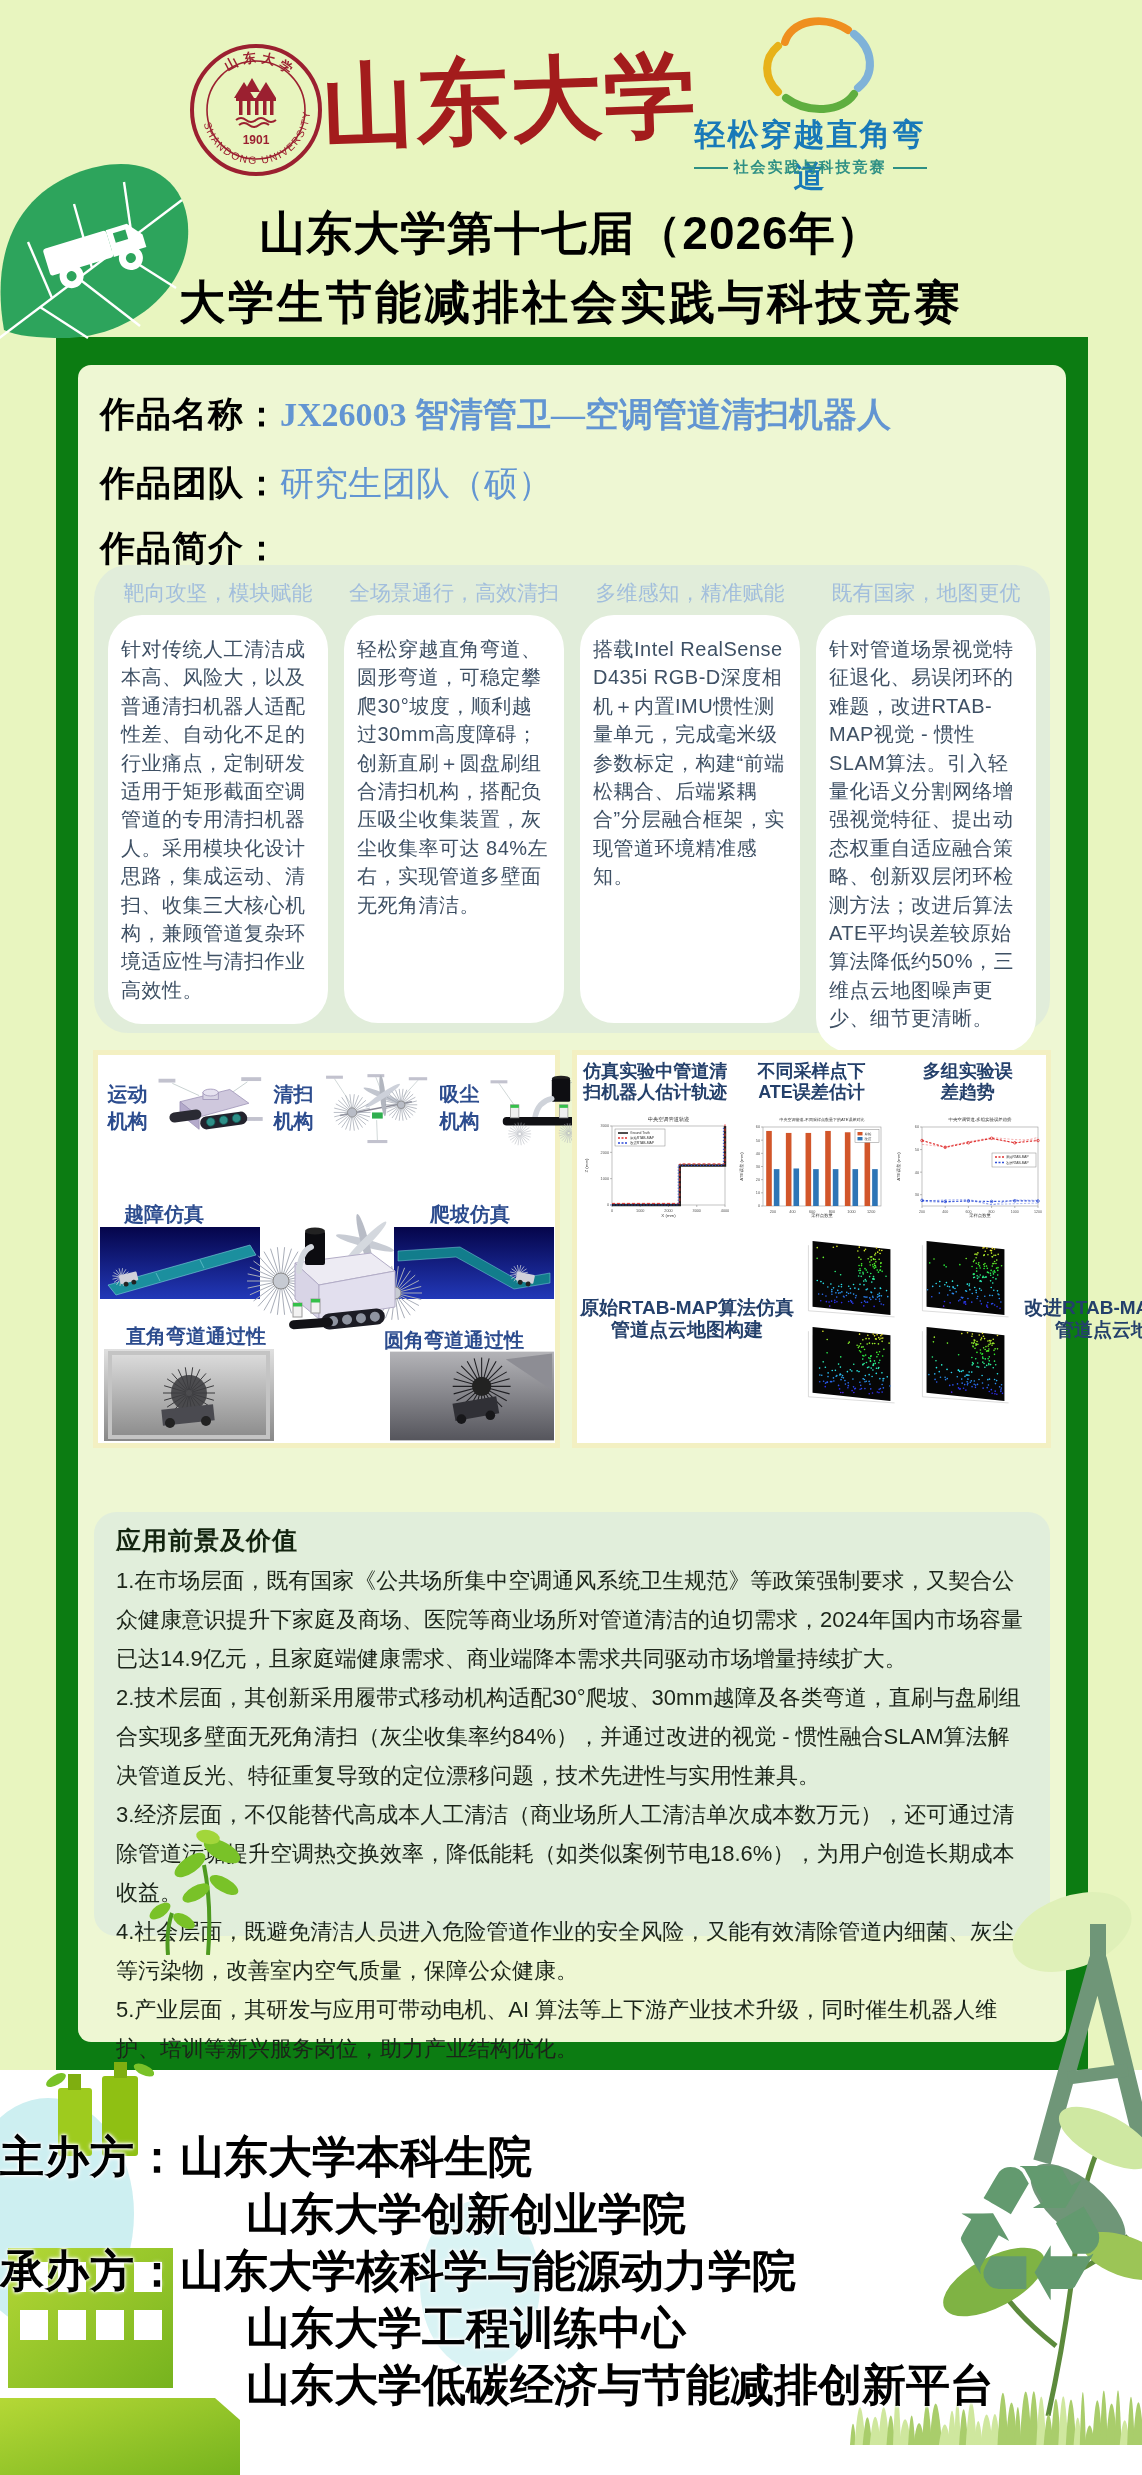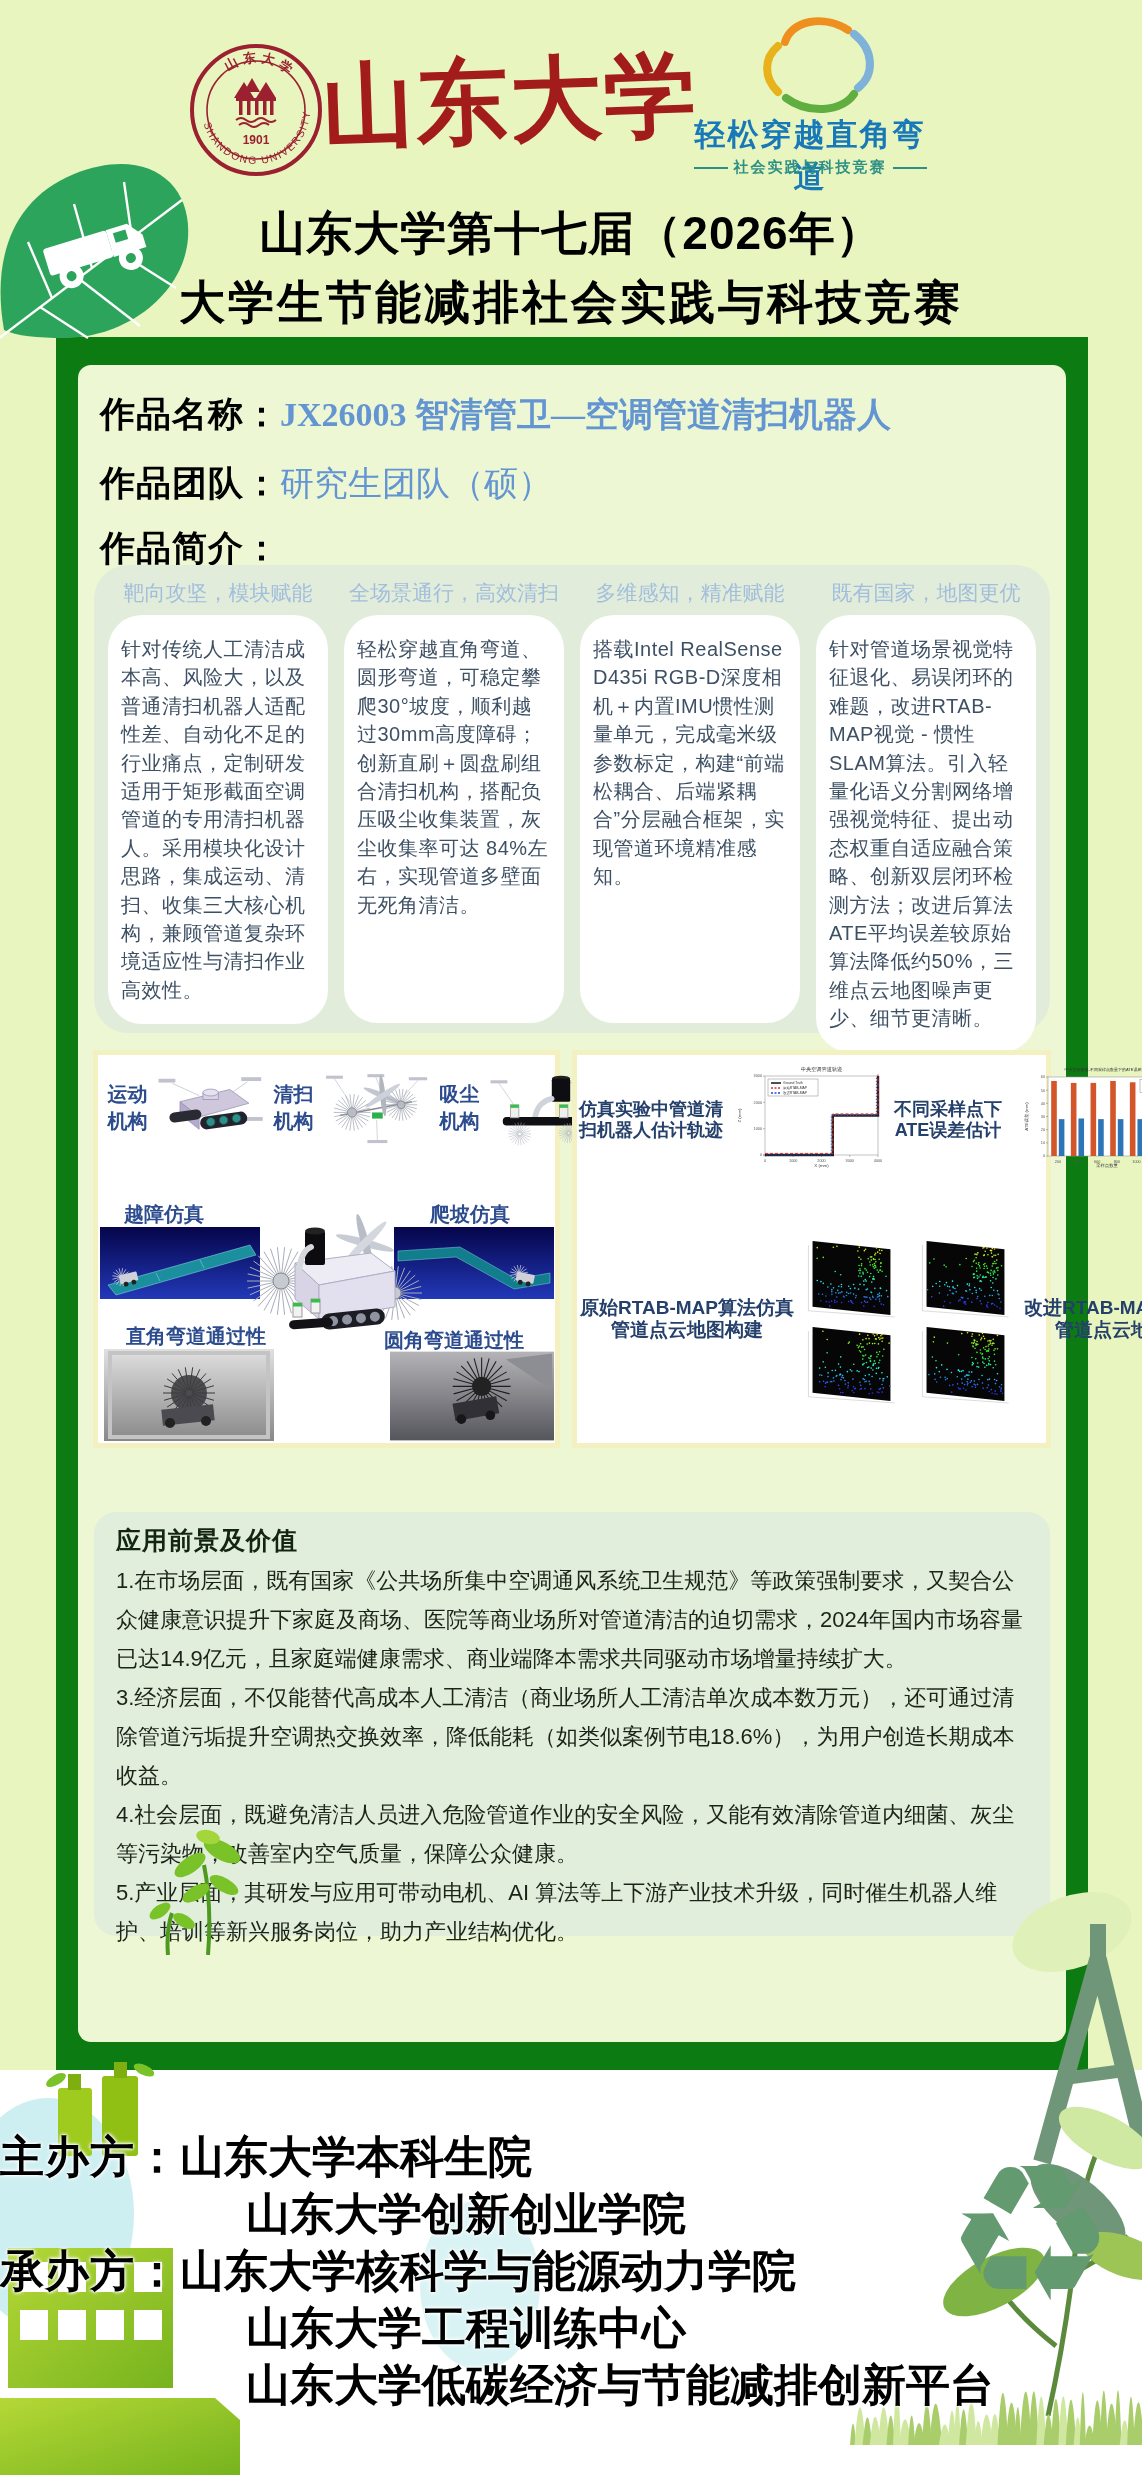--- a/index.html
+++ b/index.html
@@ -44,21 +44,21 @@
   .figbox{background:#ffffff;border:5px solid #f3f0c2;box-sizing:border-box;position:relative;}
   .figbox.left{width:467px;}
   .figbox.right{width:479px;}
   .cap{font-weight:700;color:#2c4c8e;font-size:20px;text-align:center;}
   .lrow1{position:absolute;left:0;top:4px;width:100%;display:flex;}
   .lrow1 .mcol{flex:1;display:flex;flex-direction:row;align-items:center;}
   .lrow1 svg{margin-top:2px;}
   .cap2{position:absolute;font-weight:700;color:#2c4c8e;font-size:20px;white-space:nowrap;}
 
   .rcol-row{position:absolute;left:0;width:100%;display:flex;}
-  .rchart-col{flex:1;display:flex;align-items:center;gap:8px;}
+  .rchart-col{flex:1;display:flex;flex-direction:column;align-items:center;gap:8px;}
   .rcap{font-weight:700;color:#24406b;font-size:18px;line-height:1.16;text-align:center;}
   .pc-group{display:flex;flex-direction:row;align-items:center;}
   .pc-grid{display:grid;grid-template-columns:110px 110px;gap:4px;margin-top:4px;}
   svg.pc{width:110px;height:82px;background:#ffffff;}
 
   
   .apps{position:absolute;left:16px;top:1147px;width:956px;height:424px;background:#e1eedb;
         border-radius:22px;padding:12px 22px;box-sizing:border-box;}
   .apps-hd{font-size:25px;font-weight:900;color:#13240f;margin-bottom:4px;letter-spacing:1px;}
   .apps p{margin:0;font-size:22px;line-height:39px;color:#1b2419;}
@@ -1626,20 +1626,21 @@
                   </svg>
               </div>
             </div>
           </div>
         </div>
       </div>
 
       <div class="apps">
         <div class="apps-hd">应用前景及价值</div>
         <p>1.在市场层面，既有国家《公共场所集中空调通风系统卫生规范》等政策强制要求，又契合公众健康意识提升下家庭及商场、医院等商业场所对管道清洁的迫切需求，2024年国内市场容量已达14.9亿元，且家庭端健康需求、商业端降本需求共同驱动市场增量持续扩大。</p>
+        <p>2.技术层面，其创新采用履带式移动机构适配30°爬坡、30mm越障及各类弯道，直刷与盘刷组合实现多壁面无死角清扫（灰尘收集率约84%），并通过改进的视觉 - 惯性融合SLAM算法解决管道反光、特征重复导致的定位漂移问题，技术先进性与实用性兼具。</p>
         <p>3.经济层面，不仅能替代高成本人工清洁（商业场所人工清洁单次成本数万元），还可通过清除管道污垢提升空调热交换效率，降低能耗（如类似案例节电18.6%），为用户创造长期成本收益。</p>
         <p>4.社会层面，既避免清洁人员进入危险管道作业的安全风险，又能有效清除管道内细菌、灰尘等污染物，改善室内空气质量，保障公众健康。</p>
         <p>5.产业层面，其研发与应用可带动电机、AI 算法等上下游产业技术升级，同时催生机器人维护、培训等新兴服务岗位，助力产业结构优化。</p>
       </div>
 
       <svg class="abs" style="left:60px;top:1460px" width="160" height="130" viewBox="0 0 160 130">
         <g stroke="#4e9a20" stroke-width="4" fill="none">
           <path d="M70,130 Q74,80 66,40"></path>
             <path d="M30,130 Q28,105 34,88"></path>
         </g>

